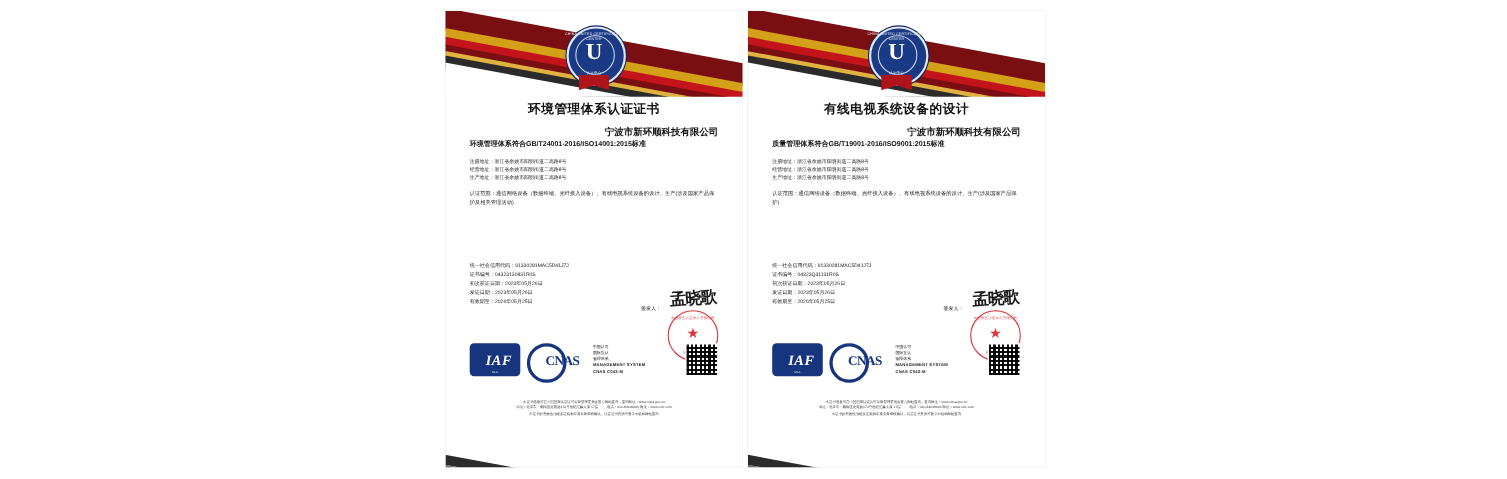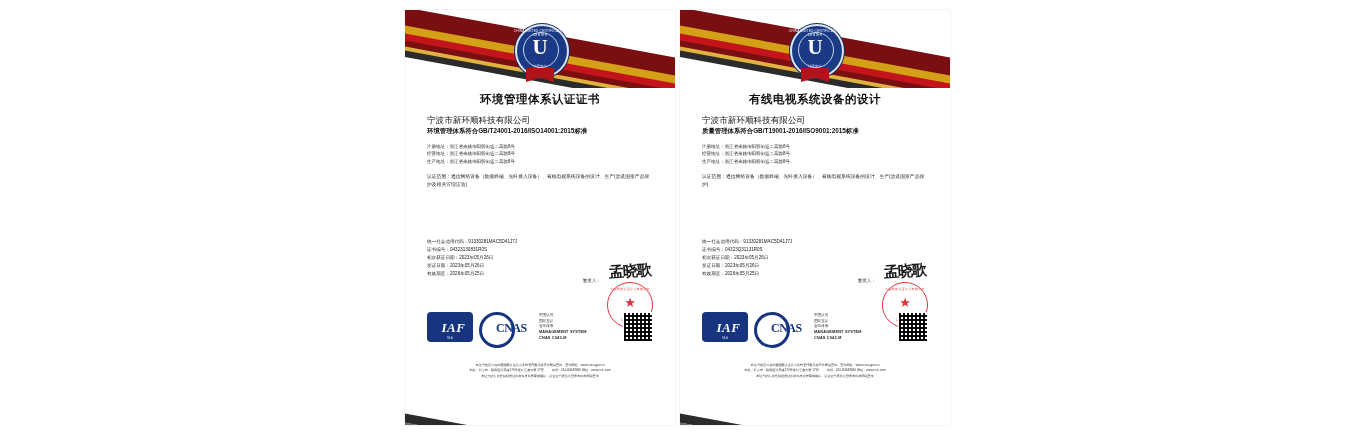--- a/index.html
+++ b/index.html
@@ -151,23 +151,24 @@
     text-align: center;
     font-size: 11.5px;
     font-weight: bold;
     color: #111111;
     letter-spacing: 0.5px;
     margin: 4px 0 8px 0;
   }
   .pad { padding: 0 22px; }
   .company {
     font-size: 8.6px;
-    font-weight: normal;
+    font-weight: bold;
     color: #111111;
     margin-bottom: 0;
+    text-align: right;
   }
   .standard {
     font-size: 6.4px;
     font-weight: bold;
     color: #111111;
     margin-bottom: 7px;
   }
   .addr {
     font-size: 4.5px;
     color: #222222;

